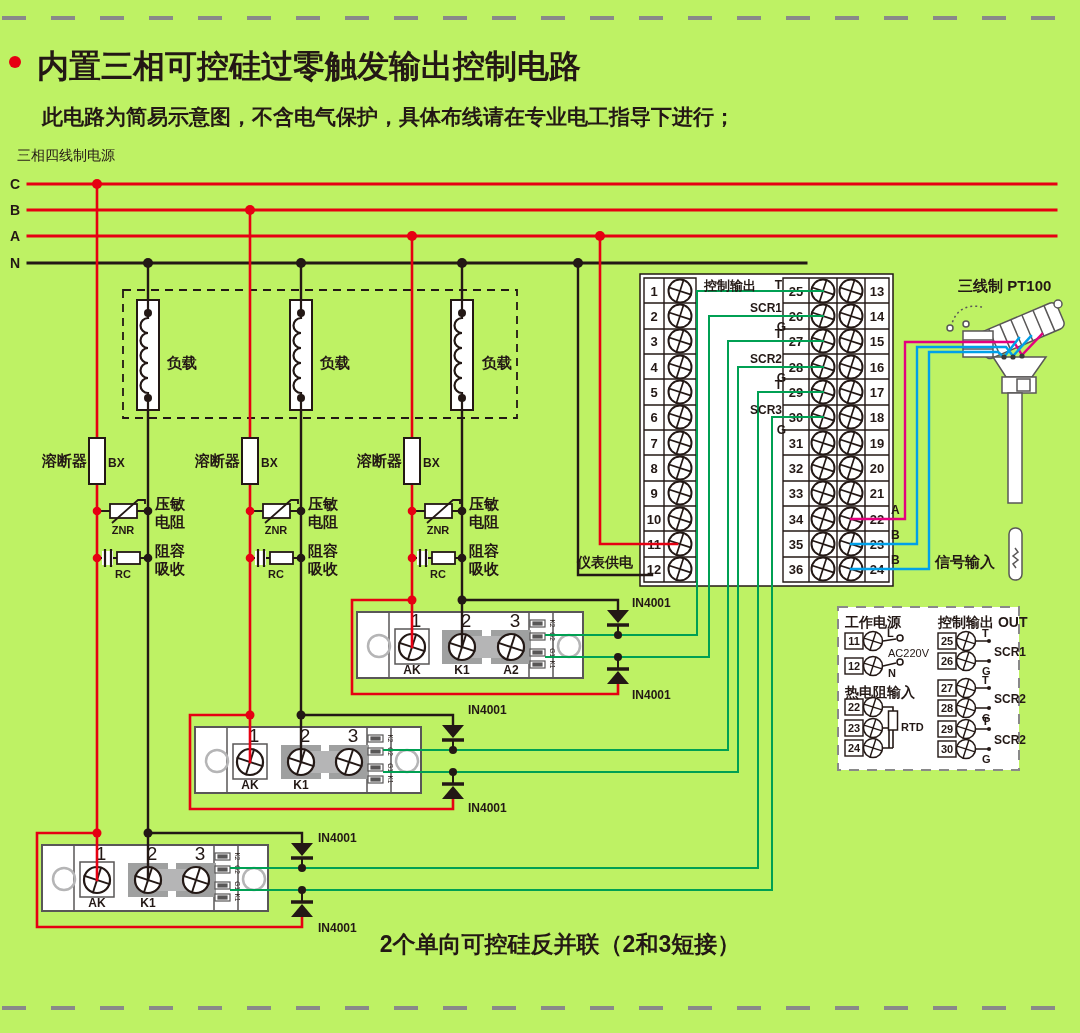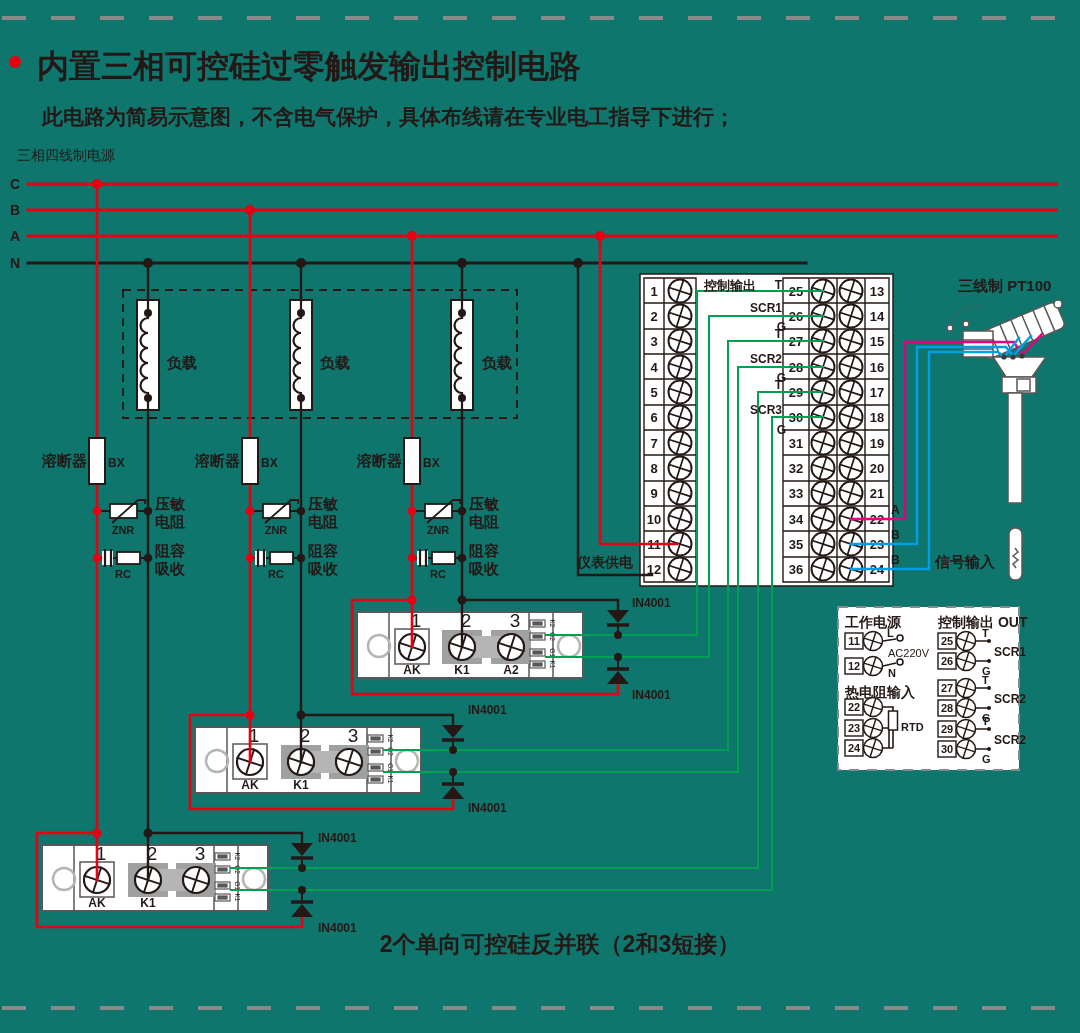--- a/index.html
+++ b/index.html
@@ -1,16 +1,16 @@
 <!DOCTYPE html>
 <html><head>
 <meta charset="utf-8">
 <style>
   html,body{margin:0;padding:0;background:#fff;}
-  .stage{width:1080px;height:1033px;position:relative;background:#0f766e;overflow:hidden;}
+  .stage{width:1080px;height:1033px;position:relative;background:#bef264;overflow:hidden;}
   svg{display:block;}
   text{font-family:"Liberation Sans","DejaVu Sans",sans-serif;fill:#231815;}
   .b{font-weight:bold;}
 </style>
 </head>
 <body>
 
 <div class="stage">
 <svg width="1080" height="1033" viewBox="0 0 1080 1033">
   <defs>

